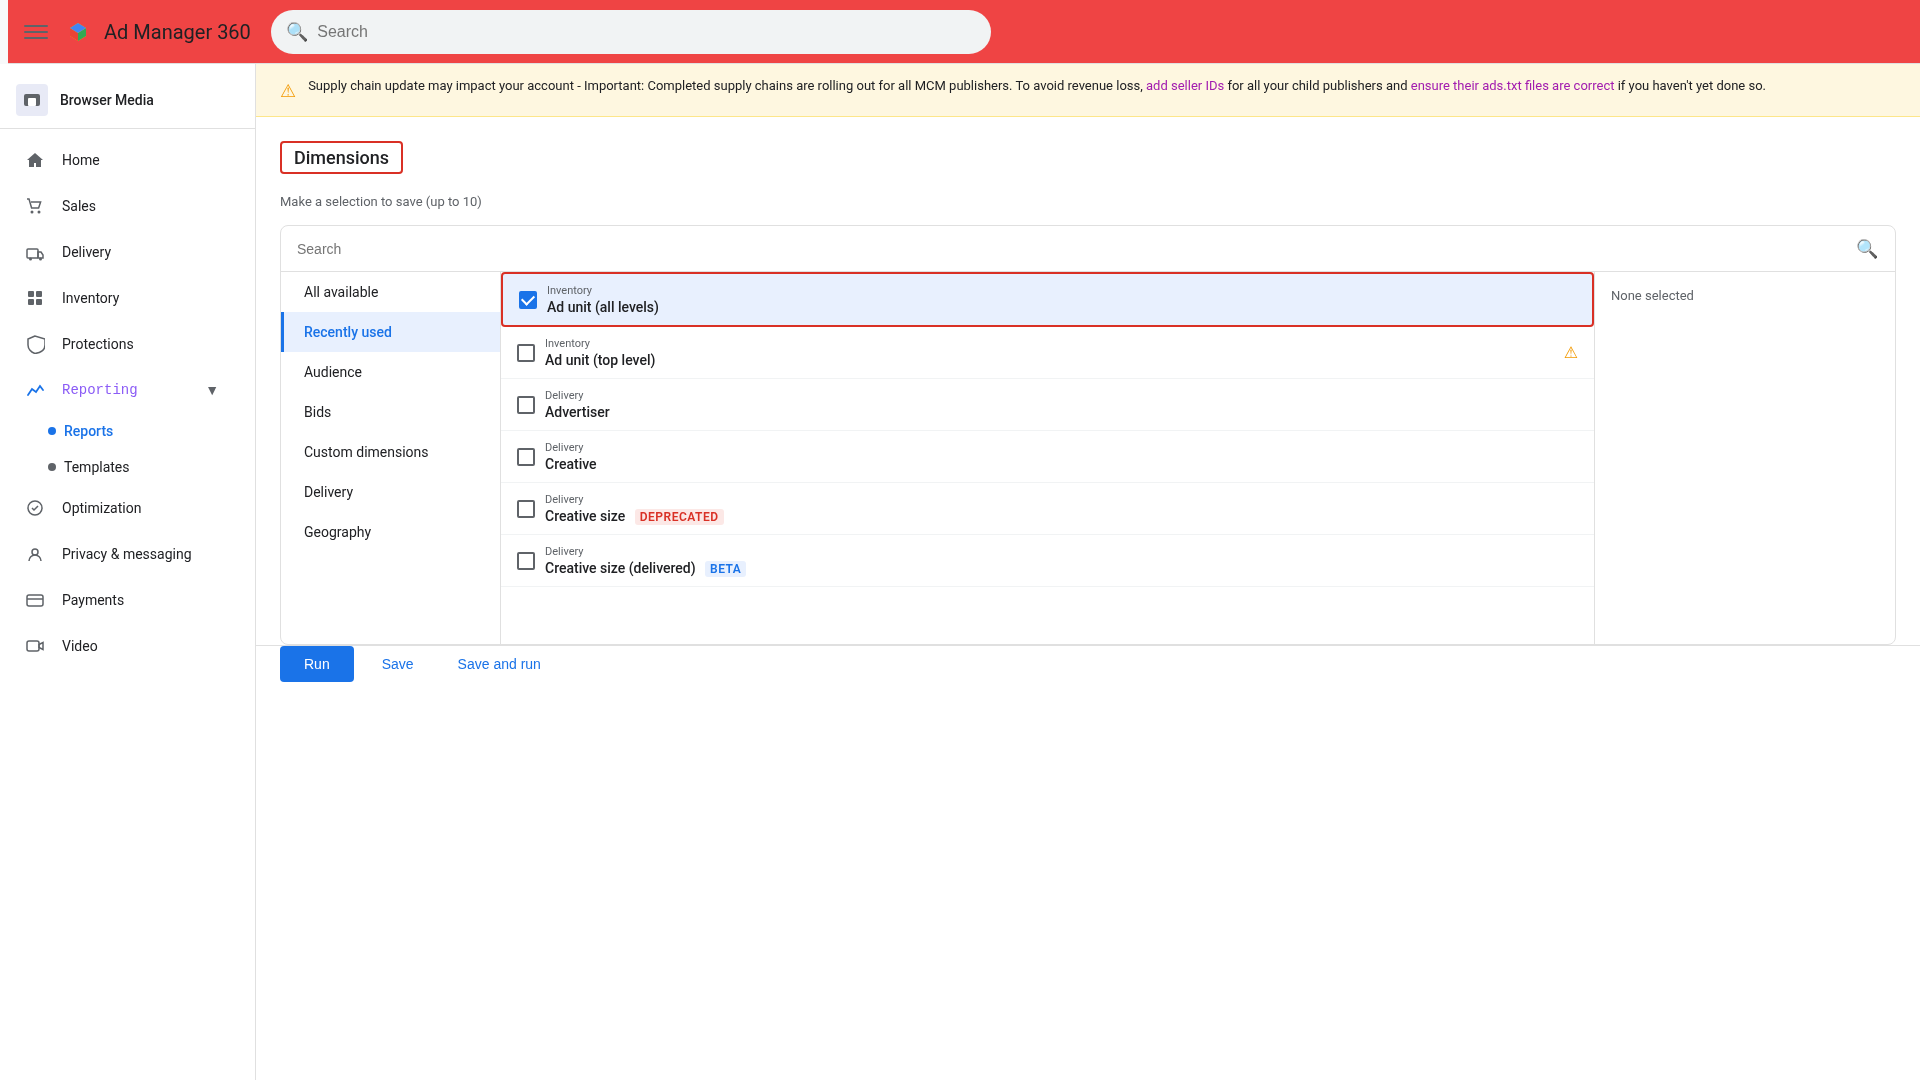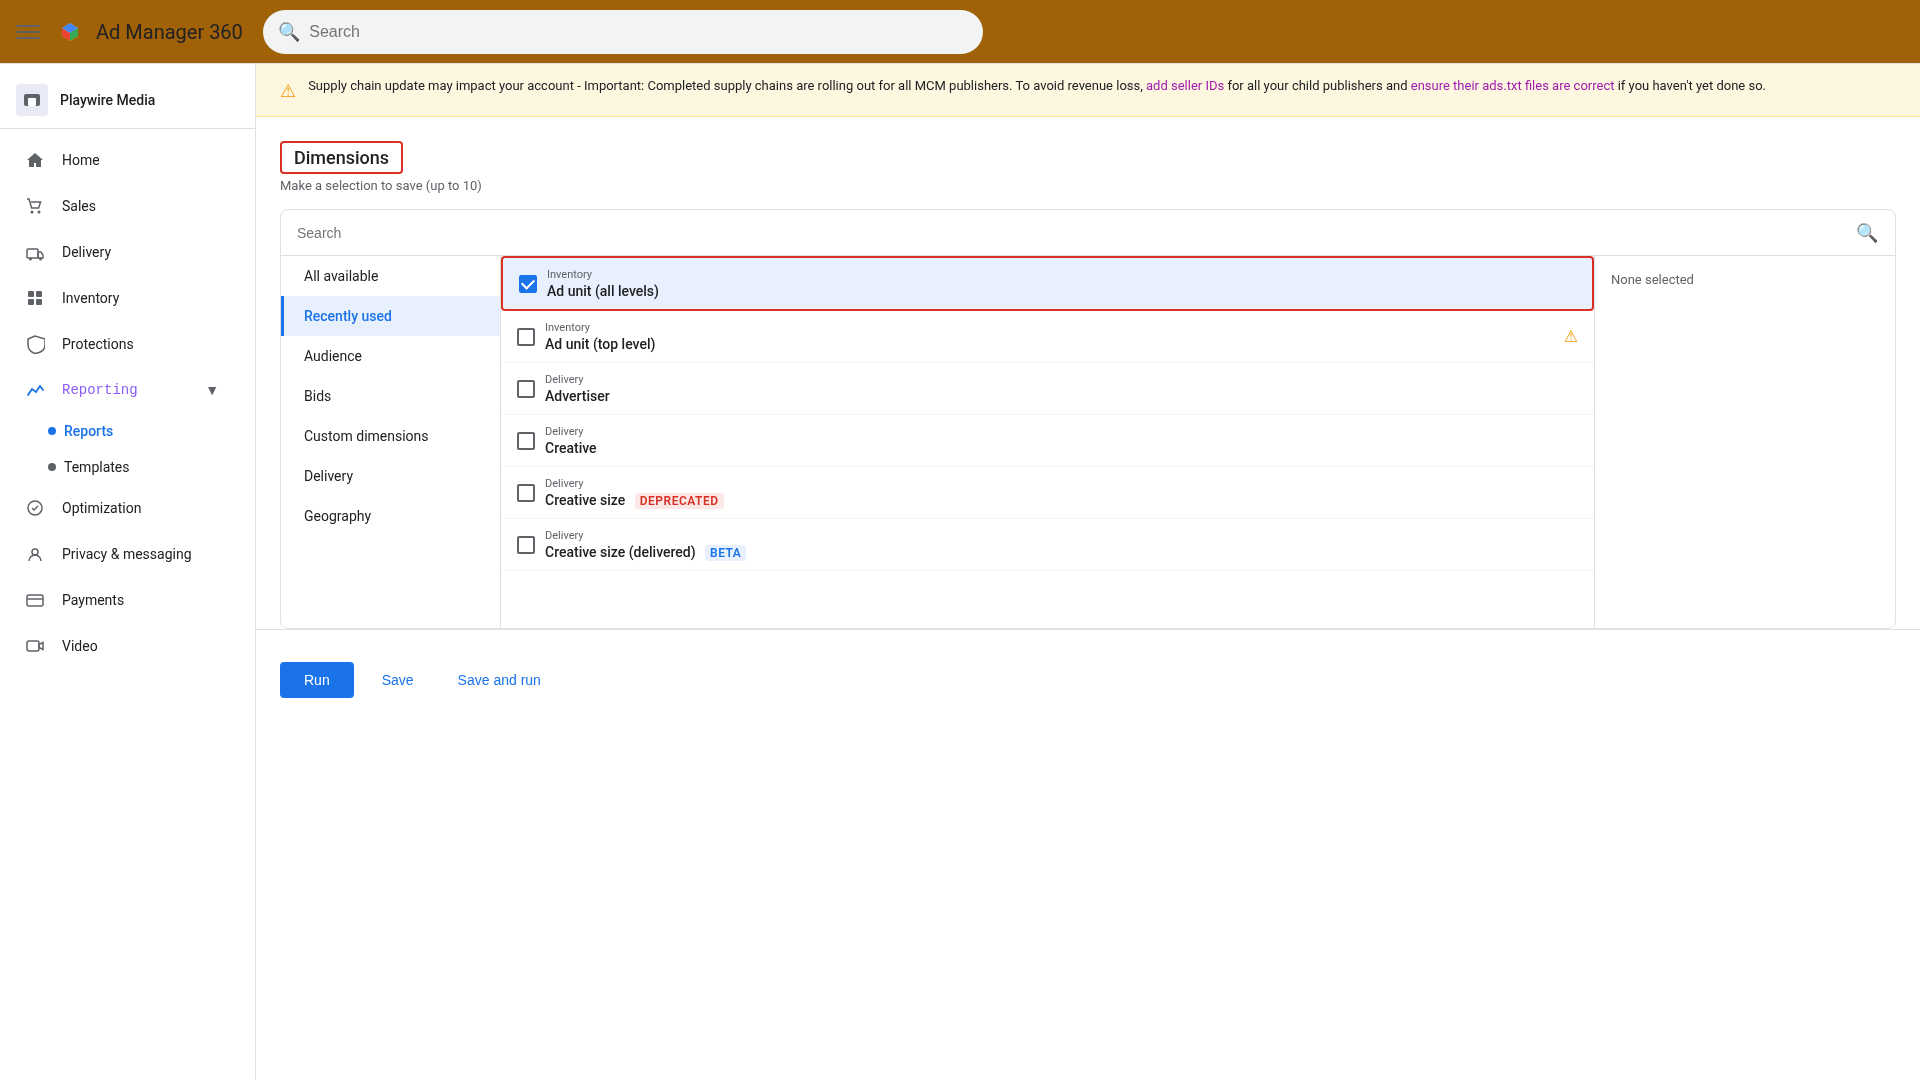--- a/index.html
+++ b/index.html
@@ -1,28 +1,28 @@
 <!DOCTYPE html>
 <html><head>
   <meta charset="utf-8">
   <style>
     * { box-sizing: border-box; margin: 0; padding: 0; }
     body { font-family: 'Google Sans', Roboto, Arial, sans-serif; background: #f8f9fa; color: #202124; font-size: 14px; overflow: hidden; width: 1920px; height: 1080px; }
 
     
     .topbar {
       height: 64px;
-      background: #a16207;
+      background: #ef4444;
       border-bottom: 1px solid #e0e0e0;
       display: flex;
       align-items: center;
       padding: 0 16px;
       gap: 12px;
       position: fixed;
-      top: 0; left: 0; right: 0;
+      top: 0; left: 8px; right: 0;
       z-index: 100;
     }
     .topbar-menu-icon { width: 24px; height: 24px; cursor: pointer; display: flex; flex-direction: column; justify-content: center; gap: 4px; }
     .topbar-menu-icon span { display: block; height: 2px; background: #5f6368; border-radius: 1px; }
     .logo-container { display: flex; align-items: center; gap: 8px; margin-right: 8px; }
     .app-title { font-size: 20px; color: #202124; font-weight: 400; white-space: nowrap; }
     .search-bar {
       flex: 1;
       max-width: 720px;
       height: 44px;
@@ -123,21 +123,21 @@
     .alert-text a { color: #a21caf; text-decoration: none; }
 
     
     .dimensions-section {
       padding: 24px 24px 0 24px;
     }
     .dimensions-header {
       display: flex;
       align-items: flex-start;
       gap: 12px;
-      margin-bottom: 4px;
+      margin-bottom: 20px;
     }
     .dimensions-title {
       font-size: 18px;
       font-weight: 500;
       color: #202124;
       border: 2px solid #d93025;
       padding: 4px 12px;
       border-radius: 4px;
     }
     .dimensions-subtitle { font-size: 13px; color: #5f6368; margin-bottom: 16px; }
@@ -271,21 +271,21 @@
       flex-shrink: 0;
     }
     .selected-panel-title { font-size: 13px; color: #5f6368; }
 
     
     .dimension-list::-webkit-scrollbar { width: 6px; }
     .dimension-list::-webkit-scrollbar-thumb { background: #c1c1c1; border-radius: 3px; }
 
     
     .action-bar {
-      padding: 32px 24px;
+      padding: 0 24px;
       display: flex;
       gap: 12px;
       align-items: center;
       border-top: 1px solid #e0e0e0;
       background: #fff;
       position: sticky;
       bottom: 0;
     }
     .btn-run {
       background: #1a73e8;
@@ -351,21 +351,21 @@
 <div class="layout">
 
   <div class="sidebar">
     <div class="sidebar-org">
       <div class="sidebar-org-icon">
         <svg width="20" height="20" viewBox="0 0 20 20">
             <rect x="2" y="4" width="16" height="12" rx="2" fill="#5f6368"></rect>
             <rect x="6" y="8" width="8" height="8" rx="1" fill="#fff"></rect>
           </svg>
       </div>
-      <span class="sidebar-org-name">Playwire Media</span>
+      <span class="sidebar-org-name">Browser Media</span>
     </div>
 
     <div class="sidebar-item">
       <div class="sidebar-item-icon">
         <svg width="20" height="20" viewBox="0 0 20 20">
             <path d="M10 3L2 10h2v7h5v-4h2v4h5v-7h2L10 3z" fill="#5f6368"></path>
           </svg>
       </div>
       <span class="sidebar-item-label">Home</span>
     </div>

